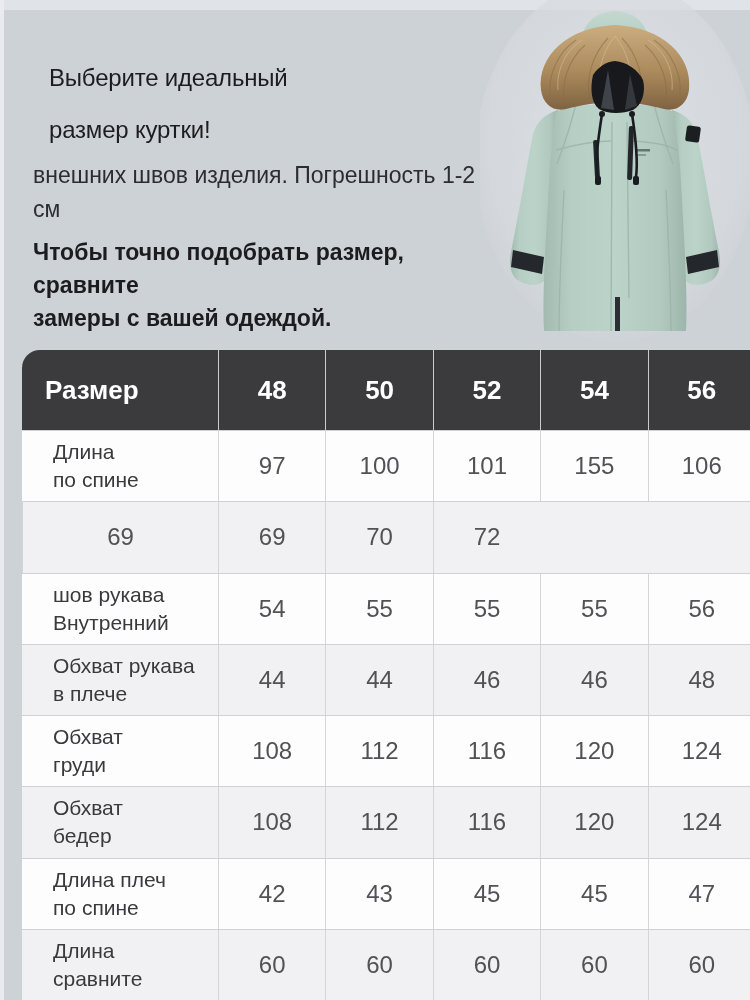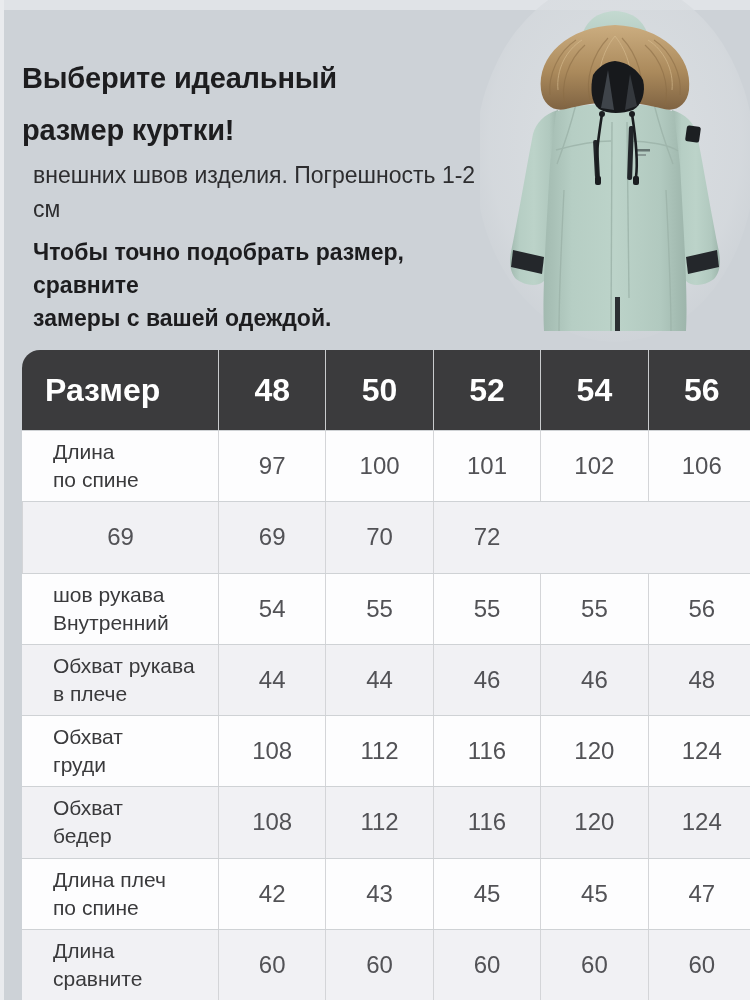--- a/index.html
+++ b/index.html
@@ -6,22 +6,22 @@
   body{
     width:750px;height:1000px;position:relative;overflow:hidden;
     background:#cdd2d7;
     font-family:"Liberation Sans","DejaVu Sans",sans-serif;
   }
   .edge-top{position:absolute;left:0;top:0;width:750px;height:10px;background:#e0e3e7;}
   .edge-left{position:absolute;left:0;top:0;width:4px;height:1000px;background:#e9ebee;}
 
   
   .hero-title{
-    position:absolute;left:22px;top:52px;width:450px;
-    font-size:29px;font-weight:bold;line-height:52px;color:#1d1d1f;letter-spacing:-.2px;
+    position:absolute;left:49px;top:52px;width:450px;
+    font-size:24px;font-weight:normal;line-height:52px;color:#1d1d1f;letter-spacing:-.2px;
   }
   .hero-subtitle{
     position:absolute;left:33px;top:158px;width:470px;
     font-size:23px;line-height:34px;color:#2d2d2f;
   }
   .hero-note{
     position:absolute;left:33px;top:236px;width:470px;
     font-size:23px;font-weight:bold;line-height:33px;color:#1c1c1e;
   }
 
@@ -30,21 +30,21 @@
 
   
   .size-table{
     position:absolute;left:22px;top:350px;width:733px;height:650px;
     display:flex;flex-direction:column;
   }
   .thead{
     flex:0 0 80px;height:80px;background:#3b3b3d;border-radius:18px 0 0 0;
     display:grid;grid-template-columns:196px repeat(5,1fr);color:#ffffff;
   }
-  .th{display:flex;align-items:center;font-weight:bold;font-size:32px;}
+  .th{display:flex;align-items:center;font-weight:bold;font-size:26px;}
   .th.label{padding-left:23px;}
   .th.num{justify-content:center;border-left:1px solid #c9cbcd;}
   .tbody{flex:1;display:flex;flex-direction:column;}
   .tr{
     flex:1;display:grid;grid-template-columns:196px repeat(5,1fr);
     background:#fdfdfe;border-top:1px solid #cfd2d5;
   }
   .tr:nth-child(even){background:#f1f1f4;}
   .td{display:flex;align-items:center;}
   .td.label{
@@ -172,21 +172,21 @@
     </div>
   <div class="tbody">
       <div class="tr">
         <div class="td label">
           <div class="lab-line">Длина</div>
           <div class="lab-line">по спине</div>
         </div>
         <div class="td num">97</div>
         <div class="td num">100</div>
         <div class="td num">101</div>
-        <div class="td num">102</div>
+        <div class="td num">155</div>
         <div class="td num">106</div>
       </div>
       <div class="tr">
         <div class="td num">69</div>
         <div class="td num">69</div>
         <div class="td num">70</div>
         <div class="td num">72</div>
       </div>
       <div class="tr">
         <div class="td label">

